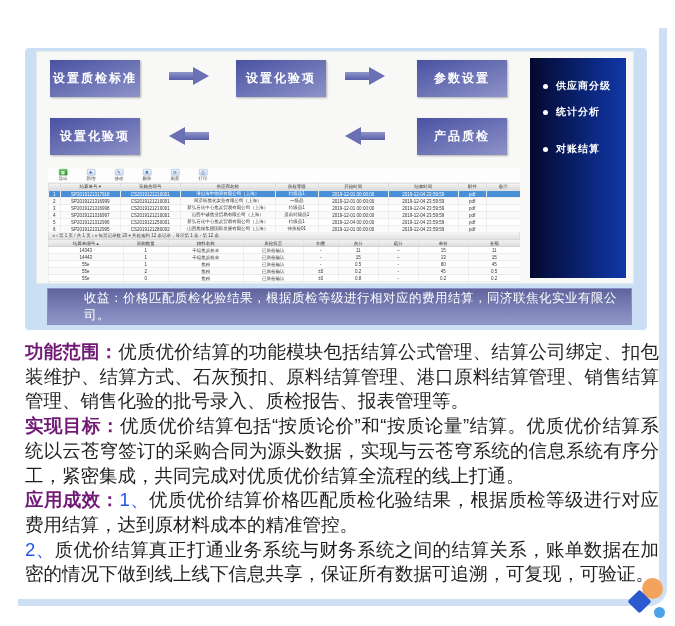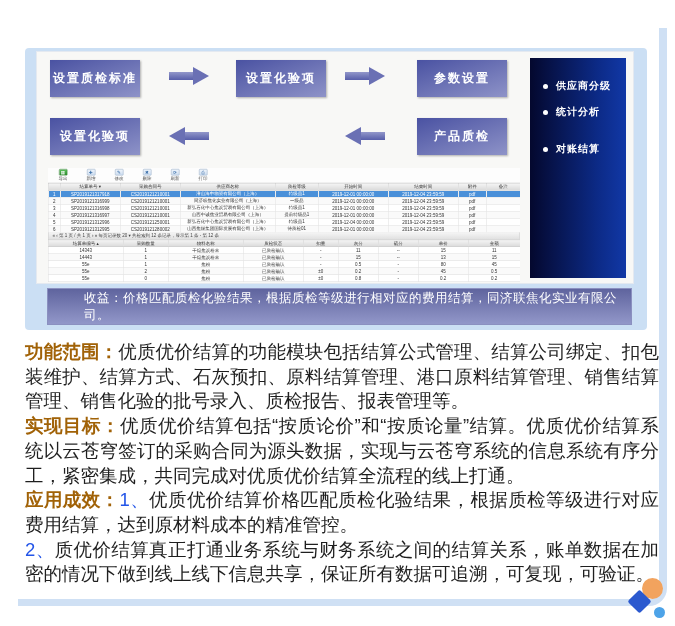--- a/index.html
+++ b/index.html
@@ -93,21 +93,21 @@
     border:1px solid #c3c3c3; border-top:none; white-space:nowrap; }
   
   .benefit-banner { position:absolute; left:22px; top:240px; width:585px; height:37px;
     background:linear-gradient(180deg,#5f649e 0%,#9297c9 100%);
     border:1px solid #8b90c0; display:flex; align-items:center;
     color:#ffffff; font-size:12.5px; letter-spacing:0.5px; padding-left:36px; }
   
   .doc-text { position:absolute; left:25px; top:340px; width:634px;
     font-size:18.5px; line-height:24.7px; color:#1f1f1f; text-align:justify; }
   .doc-text p { margin:0; }
-  .kw { color:#a16207; font-weight:bold; }
+  .kw { color:#701a75; font-weight:bold; }
   .num { color:#2355e8; }
 </style>
 </head>
 <body>
 
 <div class="page">
 
 
   <div class="figure-panel">
     <div class="figure-inner">

